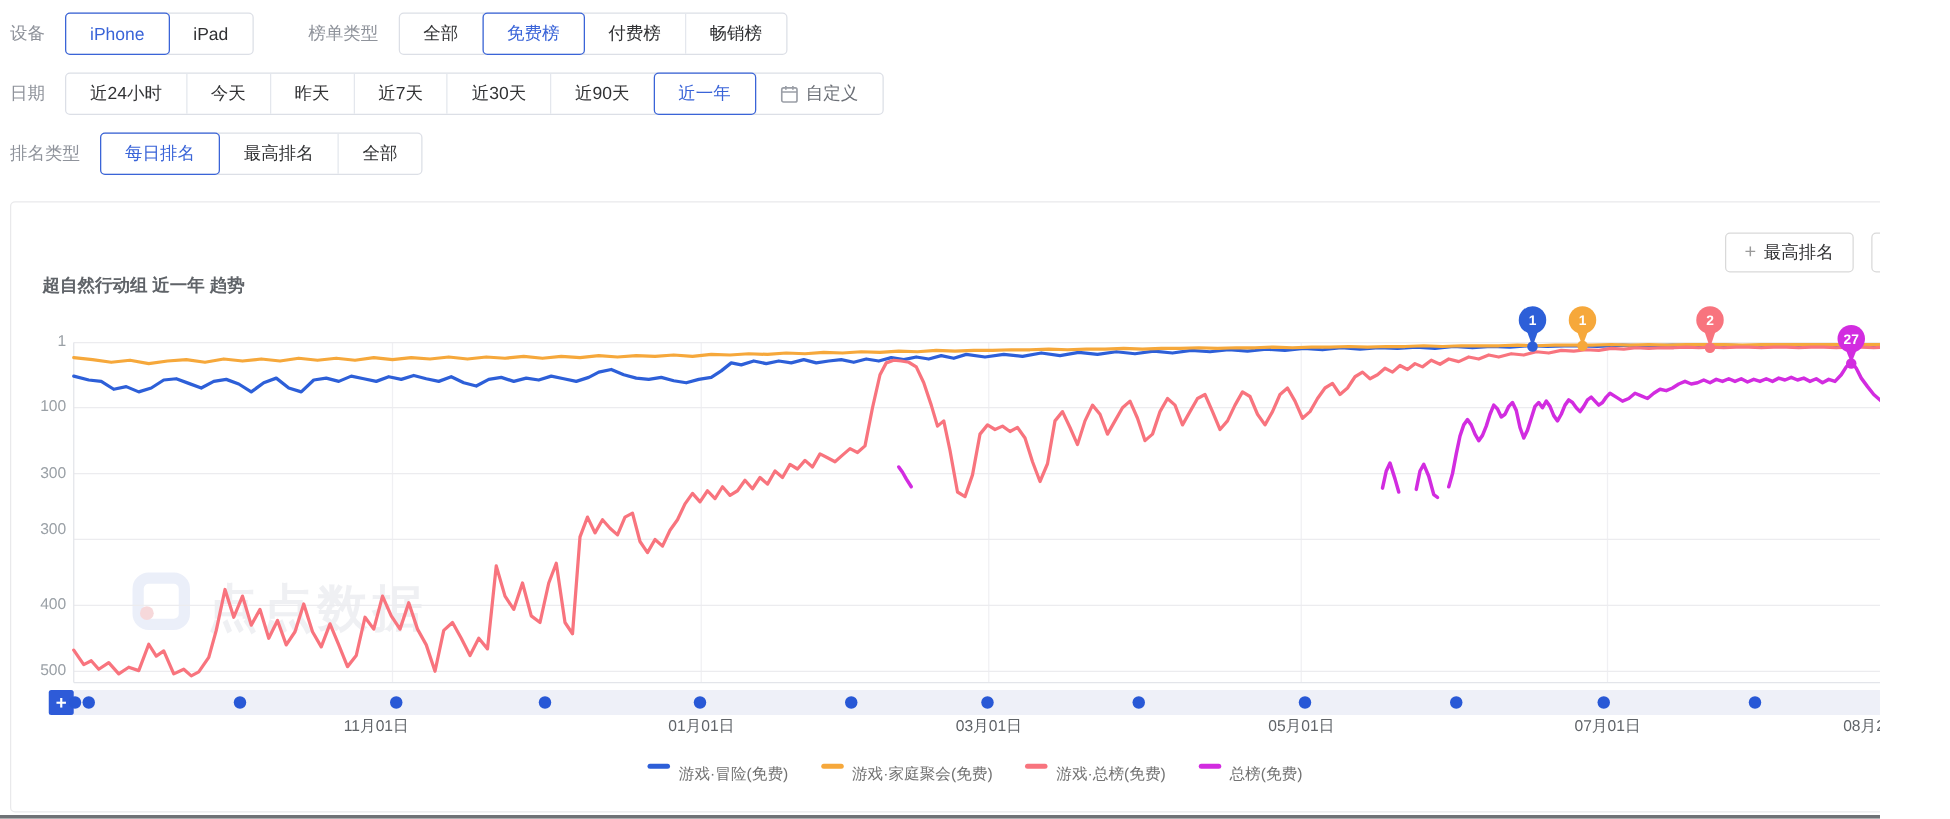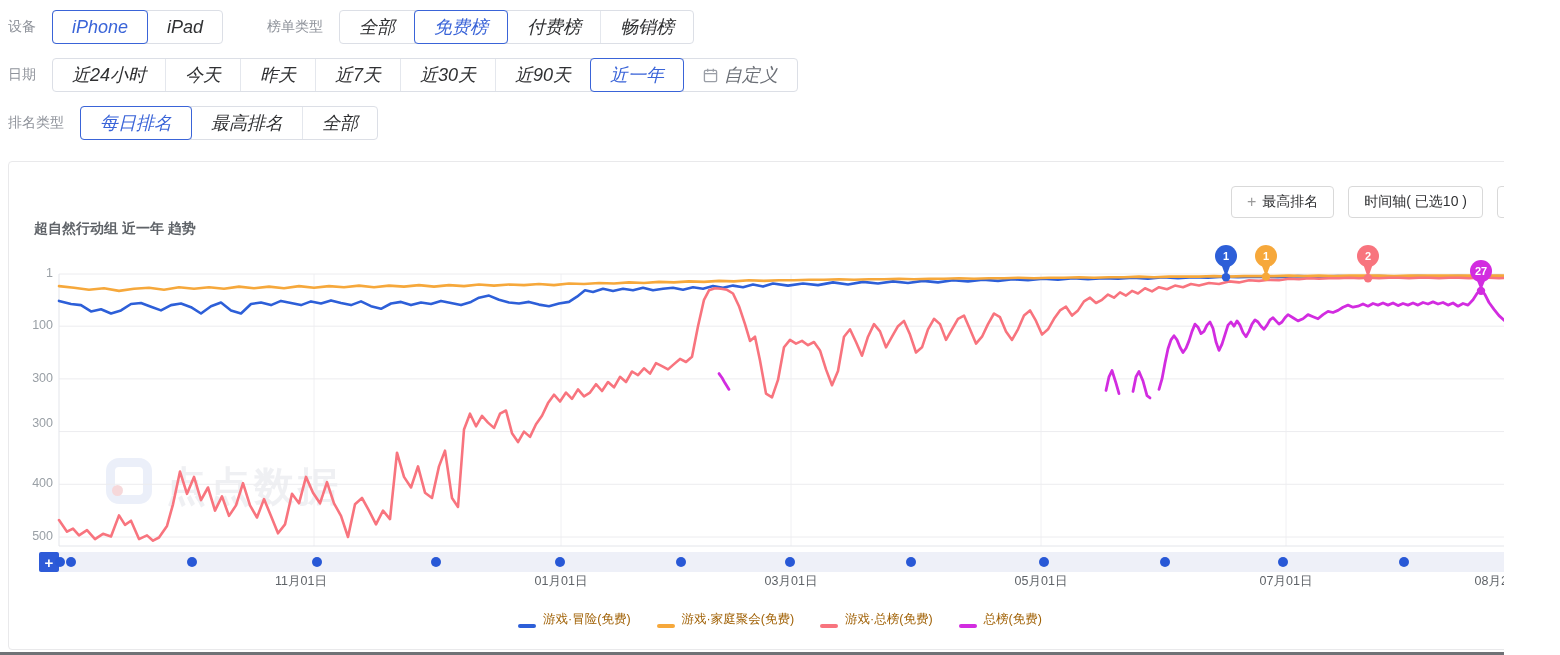--- a/index.html
+++ b/index.html
@@ -6,21 +6,21 @@
   body { font-family: "Liberation Sans", "DejaVu Sans", sans-serif; background:#fff; }
   .page { position:relative; width:1504px; height:655px; background:#fff; overflow:hidden; }
 
   
   .filter-row { position:absolute; left:8px; display:flex; align-items:center; height:34px; }
   .row-1 { top:10px; } .row-2 { top:58px; } .row-3 { top:106px; }
   .filter-label { color:#8f939b; font-size:14px; margin-right:16px; }
   .btn-group { display:flex; border:1px solid #dcdfe6; border-radius:4px; background:#fff; height:34px; }
   .btn-group + .filter-label { margin-left:44px; }
   .seg-btn { position:relative; display:flex; align-items:center; justify-content:center;
-             padding:0 19px; font-size:18px; color:#303133; cursor:pointer; border-right:1px solid #e4e7ed; white-space:nowrap;font-style:italic; }
+             padding:0 19px; font-size:14px; color:#303133; cursor:pointer; border-right:1px solid #e4e7ed; white-space:nowrap; }
   .seg-btn:last-child { border-right:none; }
   .seg-btn.sel { color:#3a64d8; }
   .seg-btn.sel::after { content:""; position:absolute; inset:-1px; border:1px solid #3a64d8; border-radius:4px; pointer-events:none; }
   .seg-btn .cal-icon { margin-right:6px; display:inline-flex; }
 
   .red-flag { position:absolute; left:1551px; top:9px; width:7px; height:35px; background:#e23b3b; border-radius:3px; }
 
   
   .card { position:absolute; left:8px; top:161px; width:1544px; height:489px;
           border:1px solid #e9e9eb; border-radius:4px; background:#fff; }
@@ -46,21 +46,21 @@
   .wm-text { font-size:40px; font-weight:bold; color:#e2e4ea; letter-spacing:4px;margin-top:11px; }
 
   
   .tl-strip { position:absolute; left:50px; top:390px; width:1446px; height:20px; background:#eef0f8; }
   .tl-add { position:absolute; left:30px; top:390px; width:20px; height:20px; background:#2e5bd8; color:#fff;
             font-size:15px; font-weight:bold; display:flex; align-items:center; justify-content:center; cursor:pointer; border-radius:2px; }
   .tl-dot { position:absolute; width:10px; height:10px; border-radius:50%; background:#2858d6; top:395px; cursor:pointer; }
 
   
   .legend { position:absolute; left:0; top:449px; width:100%; display:flex; justify-content:center; gap:26px; }
-  .legend-item { display:flex; align-items:flex-end; gap:7px; font-size:12.5px; color:#a16207; cursor:pointer; }
+  .legend-item { display:flex; align-items:flex-start; gap:7px; font-size:12.5px; color:#737373; cursor:pointer; }
   .legend-item i { width:18px; height:4px; border-radius:2px; display:inline-block; }
 
   .bottom-edge { position:absolute; left:0; top:652px; width:100%; height:3px; background:#6f7276; }
 </style>
 </head>
 <body>
 
 <div class="page">
 
   <div class="filter-row row-1">
@@ -112,23 +112,20 @@
   </div>
 
   <div class="red-flag"></div>
 
   <div class="card">
 
     <div class="toolbar">
       <div class="tool-btn">
         <span class="plus">+</span>
         <span>最高排名</span>
-      </div>
-      <div class="tool-btn">
-        <span>时间轴( 已选10 )</span>
       </div>
       <div class="tool-btn icon-btn">
         <span>
           <svg width="16" height="16" viewBox="0 0 16 16" fill="none" stroke="#6b6f76" stroke-width="1.6" stroke-linecap="round" stroke-linejoin="round">
             <path d="M8 2v7"></path>
               <path d="M4.5 6.5L8 10l3.5-3.5"></path>
               <path d="M2.5 13.5h11"></path>
           </svg>
         </span>
       </div>

